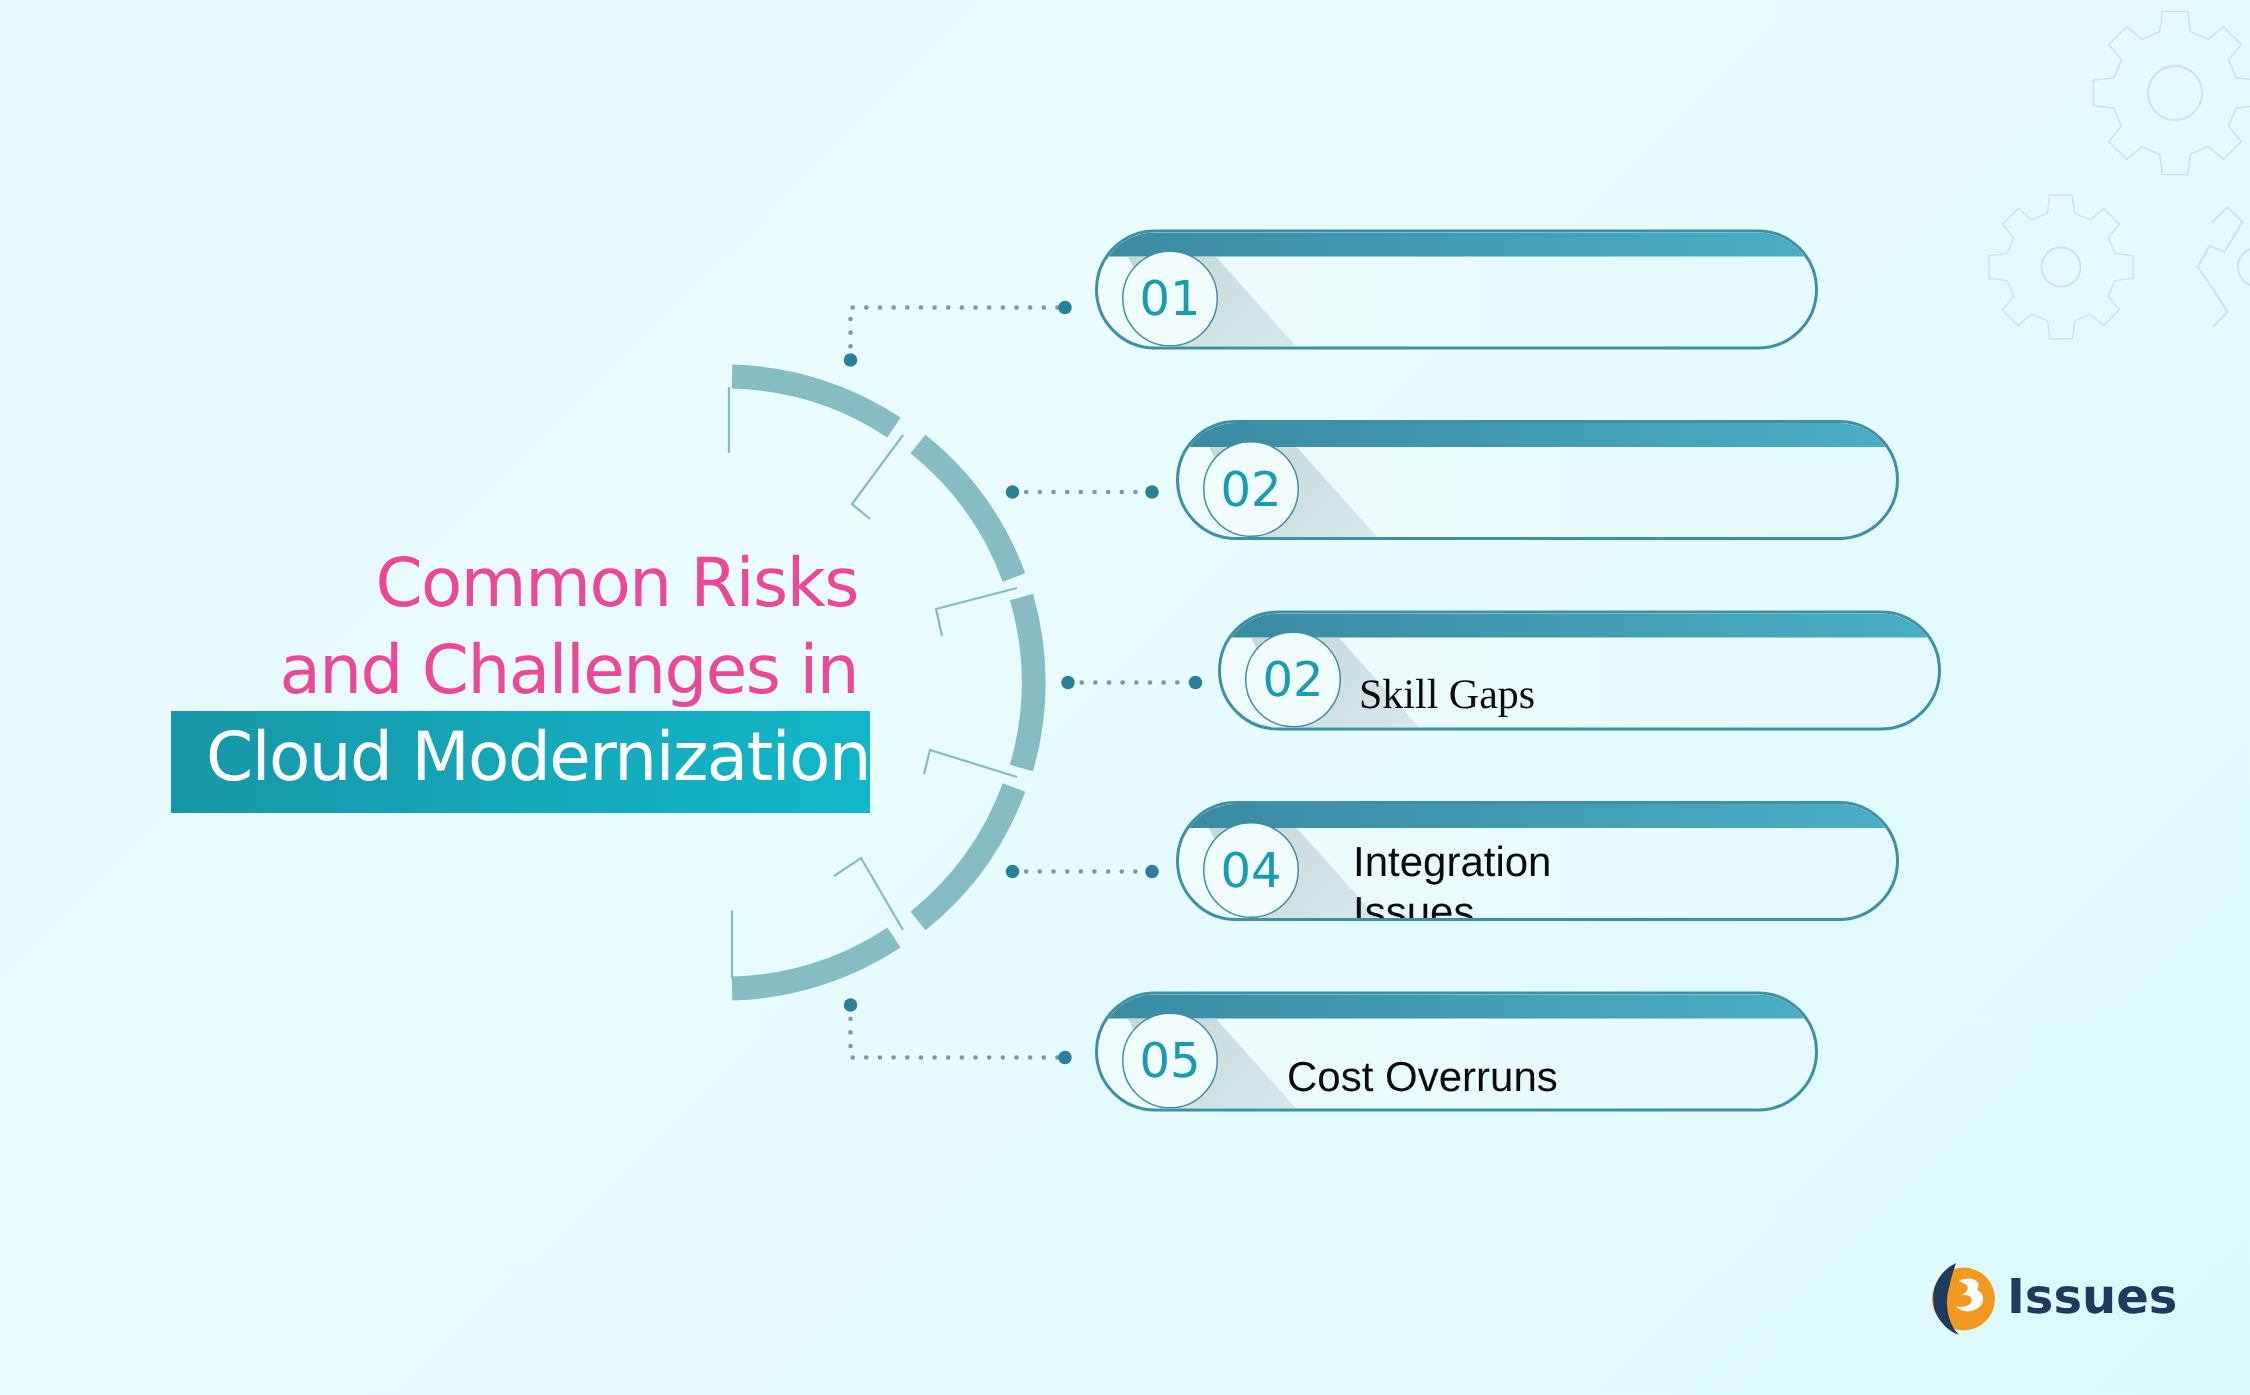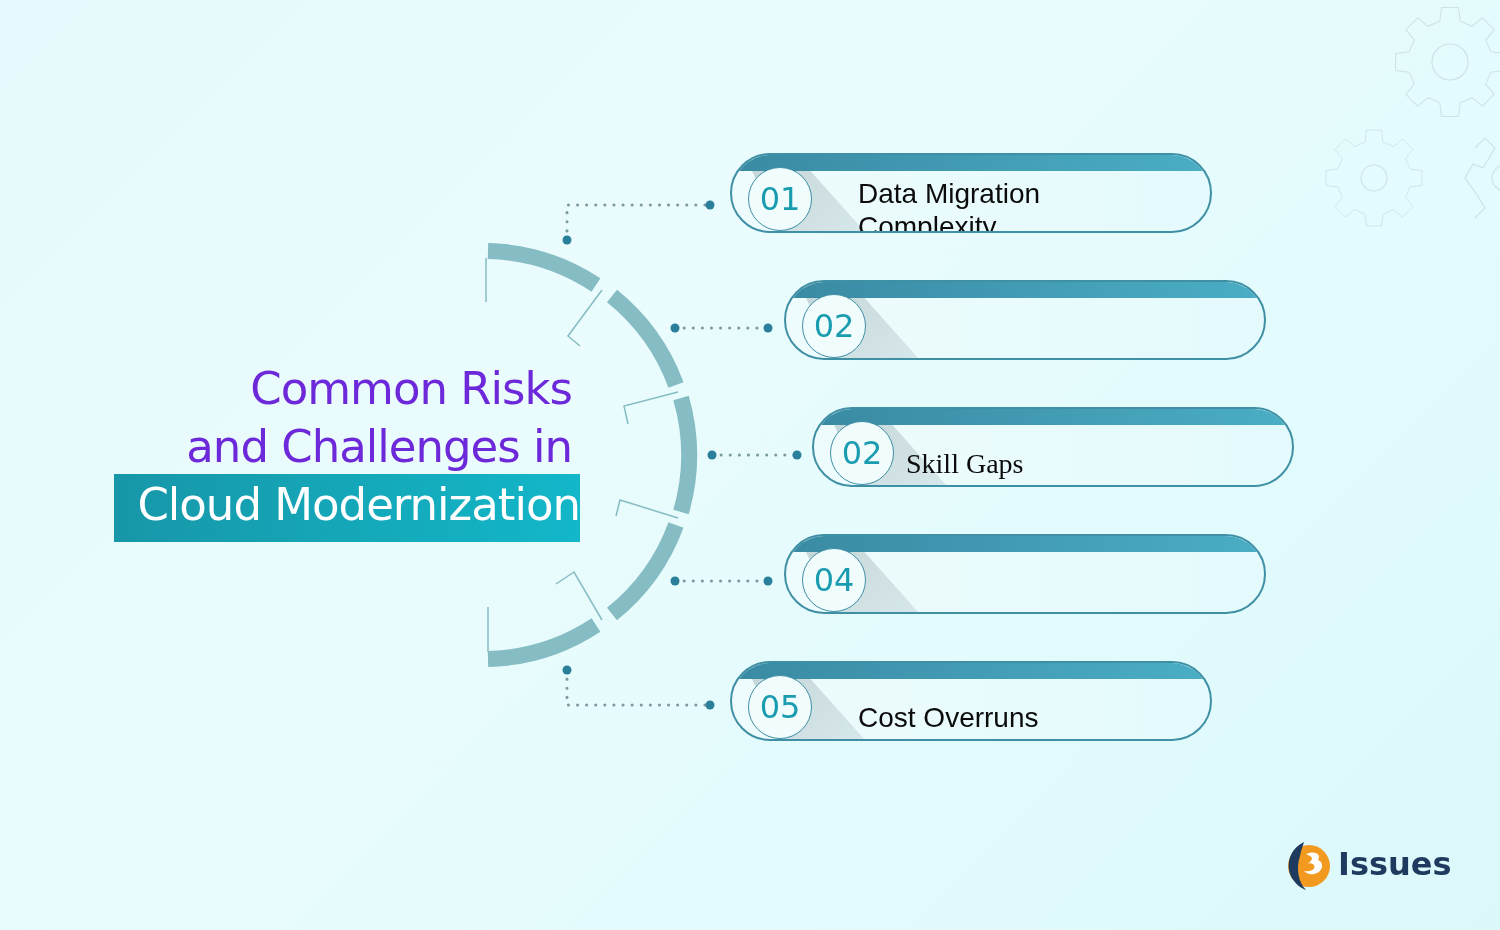--- a/index.html
+++ b/index.html
@@ -1,20 +1,20 @@
 <!DOCTYPE html>
 <html><head>
 <meta charset="utf-8">
 <style>
   html,body{margin:0;padding:0;}
   body{width:1500px;height:930px;position:relative;overflow:hidden;
     background:linear-gradient(135deg,#e6f8fb 0%,#eafcfd 40%,#e2fbfd 70%,#dcf8fb 100%);
     font-family:"Liberation Sans",sans-serif;}
   .abs{position:absolute;}
-  .title-line{position:absolute;right:928px;font-family:"DejaVu Sans",sans-serif;font-size:45px;color:#6d28d9;white-space:nowrap;letter-spacing:-1px;text-align:right;}
+  .title-line{position:absolute;right:928px;font-family:"DejaVu Sans",sans-serif;font-size:45px;color:#ec4899;white-space:nowrap;letter-spacing:-1px;text-align:right;}
   .title-hl{position:absolute;left:114px;top:474px;width:466px;height:68px;background:linear-gradient(90deg,#1797a8,#12b7c9);}
   .title-hl span{position:absolute;right:0;top:4px;font-family:"DejaVu Sans",sans-serif;font-size:45px;color:#fff;white-space:nowrap;letter-spacing:-1px;}
   .pill{position:absolute;height:80px;border-radius:48px;border:2px solid #3f8fa5;box-sizing:border-box;overflow:hidden;
     background:linear-gradient(90deg,#eefcfd,#e4fafc);}
   .pill .bar{position:absolute;left:0;right:0;top:0;height:16px;background:linear-gradient(90deg,#3a8aa3,#4aaec4);}
   .pill .shadow{position:absolute;left:20px;top:16px;width:130px;height:80px;background:linear-gradient(135deg,rgba(150,170,175,0.45),rgba(150,170,175,0.2));clip-path:polygon(0 0,45% 0,100% 100%,30% 100%);}
   .pill .num{position:absolute;left:16px;top:12px;width:64px;height:64px;border-radius:50%;border:1.5px solid #3f8fa5;background:#f1fcfd;box-sizing:border-box;
     display:flex;align-items:center;justify-content:center;font-family:"DejaVu Sans",sans-serif;font-size:32px;color:#1a9cb0;}
   .pill .txt{position:absolute;font-size:28px;color:#0b0b0b;line-height:33px;}
   .logo-text{position:absolute;left:1338px;top:845px;font-family:"DejaVu Sans",sans-serif;font-weight:bold;font-size:32px;color:#1e3a5f;}
@@ -79,24 +79,20 @@
       <circle cx="768" cy="581" r="4.5"></circle>
     <circle cx="567" cy="670" r="4.5"></circle>
       <circle cx="710" cy="705" r="4.5"></circle>
   </g>
 </svg>
 
 <div class="pill" style="left:730px;top:153px;width:482px;">
   <div class="bar"></div>
   <div class="shadow"></div>
   <div class="num">01</div>
-  <div class="txt" style="left:126px;top:22px;">
-    <div>Data Migration</div>
-    <div>Complexity</div>
-  </div>
 </div>
 
 <div class="pill" style="left:784px;top:280px;width:482px;">
   <div class="bar"></div>
   <div class="shadow"></div>
   <div class="num">02</div>
   <div class="txt" style="left:116px;top:20px;">
   </div>
 </div>
 
@@ -106,20 +102,24 @@
   <div class="num">02</div>
   <div class="txt" style="left:92px;top:38px;font-family:Liberation Serif, serif;">
     <div>Skill Gaps</div>
   </div>
 </div>
 
 <div class="pill" style="left:784px;top:534px;width:482px;">
   <div class="bar"></div>
   <div class="shadow"></div>
   <div class="num">04</div>
+  <div class="txt" style="left:116px;top:22px;">
+    <div>Integration</div>
+    <div>Issues</div>
+  </div>
 </div>
 
 <div class="pill" style="left:730px;top:661px;width:482px;">
   <div class="bar"></div>
   <div class="shadow"></div>
   <div class="num">05</div>
   <div class="txt" style="left:126px;top:38px;">
     <div>Cost Overruns</div>
   </div>
 </div>

